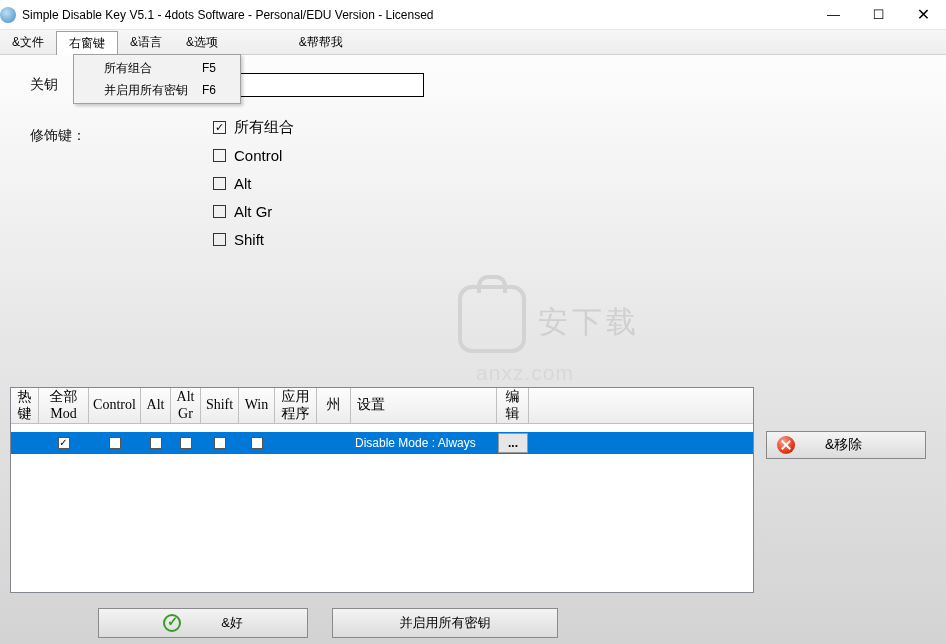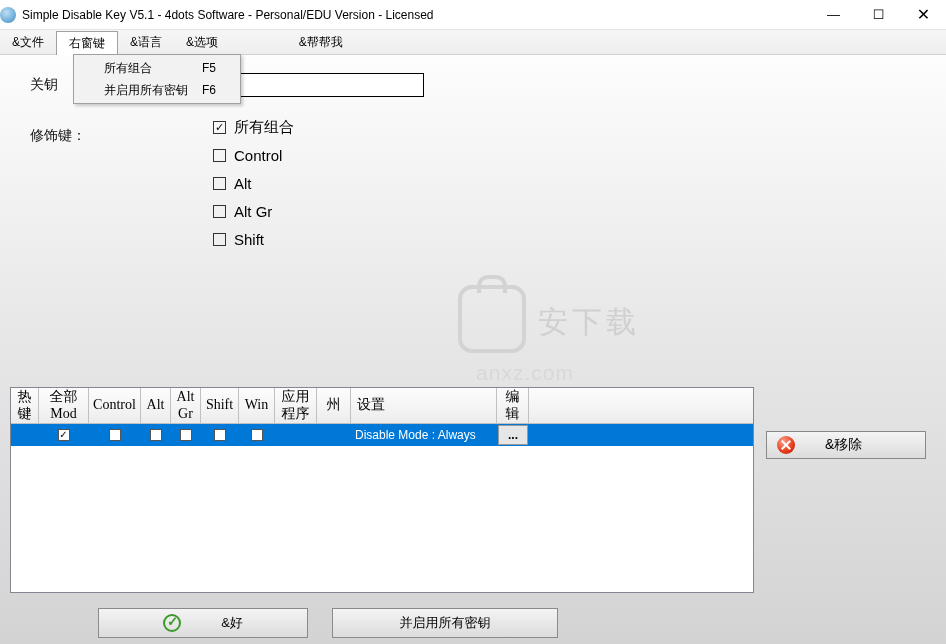--- a/index.html
+++ b/index.html
@@ -31,21 +31,21 @@
 .addbtn .plus::before { left:8px; top:4px; width:4px; height:12px; border-radius:1px; }
 .addbtn .plus::after { left:4px; top:8px; width:12px; height:4px; border-radius:1px; }
 .watermark { position: absolute; left: 410px; top: 230px; color: #d3d3d3; text-align: center; pointer-events: none; }
 .watermark .wm-icon { width: 68px; height: 68px; border: 4px solid #d3d3d3; border-radius: 14px; margin: 0 auto 6px; position:relative; }
 .watermark .wm-icon::before { content:""; position:absolute; left:50%; top:-14px; width:22px; height:14px; border:4px solid #d3d3d3; border-bottom:none; border-radius:11px 11px 0 0; transform:translateX(-50%);}
 .watermark .wm-cn { font-size: 30px; letter-spacing: 4px; color:#d0d0d0; display:inline-block; vertical-align:middle;}
 .watermark .wm-en { font-size: 21px; color: #d8d8d8; margin-top: 2px; letter-spacing: 1px;}
 .tablewrap { position: absolute; left: 10px; top: 332px; width: 744px; height: 206px; background: #fff; border: 1px solid #828790; }
 .thead { display: flex; height: 36px; background: linear-gradient(#fdfdfd,#ececec); }
 .th { border-right: 1px solid #c0c0c0; border-bottom: 1px solid #c0c0c0; font-size: 14px; display: flex; align-items: center; justify-content: center; text-align: center; padding: 0 2px; line-height: 1.15; font-family: Liberation Serif, serif; }
-.trow { display: flex; height: 22px; background: #0078d7; color: #fff; }
+.trow { display: flex; height: 22px; background: #0078d7; color: #fff; margin-top: 8px; }
 .td { display: flex; align-items: center; justify-content: center; border-right: 1px solid rgba(255,255,255,0); font-size: 12px; }
 .td .cb { width: 12px; height: 12px; background: #fff; border: 1px solid #555; display:flex; align-items:center; justify-content:center; font-size:10px; color:#000; line-height:1;}
 .td .cb.checked::after { content:"✓"; }
 .td.settings { justify-content: flex-start; padding-left: 4px; }
 .td.editbtn { background: #e6e6e6; color:#000; border:1px solid #999; font-weight:bold; margin:1px; }
 .removebtn { position: absolute; right: 20px; top: 376px; width: 160px; height: 28px; border: 1px solid #888; background: linear-gradient(#f4f4f4,#dcdcdc); display: flex; align-items: center; padding-left: 10px; font-size: 14px; }
 .removebtn .x { width: 18px; height: 18px; border-radius: 50%; background: radial-gradient(circle at 35% 30%, #ff9d87, #e43a1a 60%, #a91500); margin-right: 30px; position:relative; }
 .removebtn .x::before, .removebtn .x::after { content:""; position:absolute; left:8px; top:3px; width:2px; height:12px; background:#fff; }
 .removebtn .x::before { transform: rotate(45deg); }
 .removebtn .x::after { transform: rotate(-45deg); }

